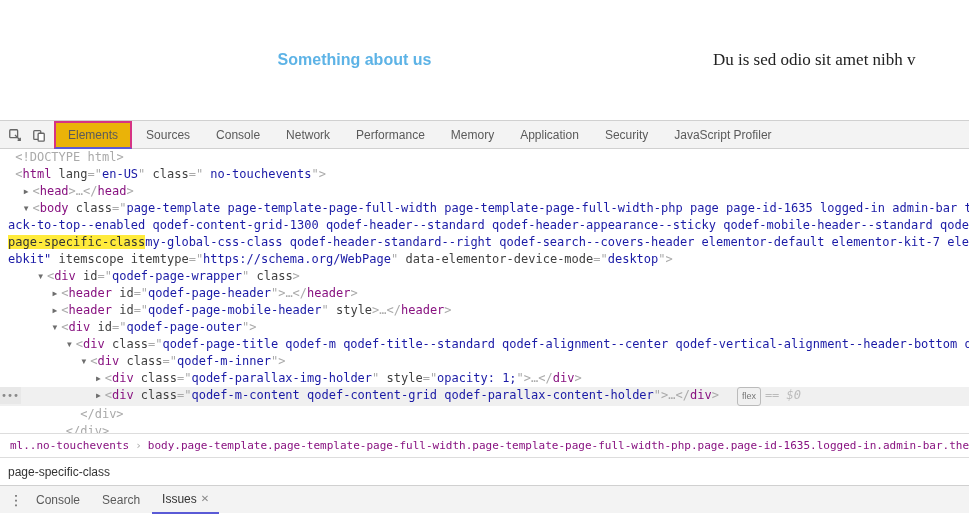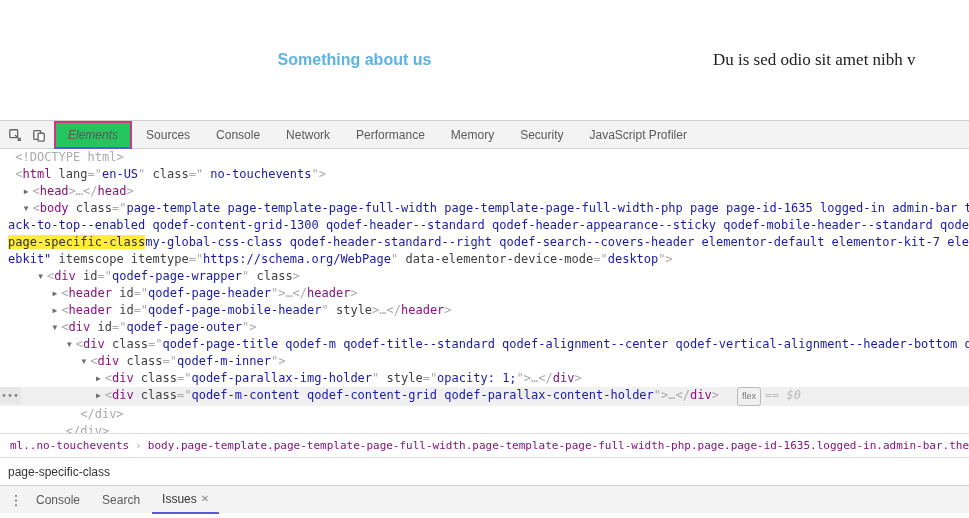--- a/index.html
+++ b/index.html
@@ -9,21 +9,21 @@
   .pre-left { flex: 1; text-align: center; }
   .pre-heading { color: #5db3e6; font-weight: 600; font-size: 16px; }
   .pre-right { flex: 0 0 260px; font-size: 17px; color: #222; font-family: Georgia, serif; line-height: 1.4; padding-left: 20px; overflow: hidden; white-space: nowrap; }
   .pre-right-line2 { opacity: 0.5; }
   
   .devtools { border-top: 1px solid #d0d0d0; background: #fff; }
   .dt-toolbar { display: flex; align-items: center; height: 28px; border-bottom: 1px solid #d0d0d0; background: #f3f3f3; padding: 0 6px; gap: 2px; font-size: 12px; color: #5a5a5a; }
   .tb-icon { width: 18px; height: 18px; display: flex; align-items: center; justify-content: center; margin-right: 4px; cursor: pointer; color: #666; }
   .tb-icon svg { width: 14px; height: 14px; stroke: currentColor; fill: none; stroke-width: 1.5; }
   .tab { padding: 0 12px; height: 28px; display: flex; align-items: center; cursor: pointer; }
-  .tab.active { border: 2px solid #d63384; border-bottom: 2px solid #5a5ad6; background: #22c55e; font-style: italic; }
+  .tab.active { border: 2px solid #d63384; border-bottom: 2px solid #5a5ad6; background: #eab308; }
   
   .elements-panel { font-family: Consolas, Menlo, monospace; font-size: 12px; line-height: 17px; height: 284px; overflow: hidden; }
   .code-line { white-space: pre; padding: 0 8px; }
   .arrow { color: #6e6e6e; cursor: pointer; display: inline-block; width: 10px; }
   .c-gray { color: #aaa; }
   .c-purple { color: #881280; }
   .c-attr { color: #404040; }
   .c-val { color: #1a1aa6; }
   .hl { background: #ffeb3b; }
   .sel-row { background: #f0f0f0; }
@@ -71,20 +71,21 @@
           <rect x="2" y="3" width="8" height="10" rx="1"></rect>
           <rect x="7" y="6" width="7" height="9" rx="1" fill="#fff"></rect>
         </svg>
     </div>
     <div class="tab active">Elements</div>
     <div class="tab">Sources</div>
     <div class="tab">Console</div>
     <div class="tab">Network</div>
     <div class="tab">Performance</div>
     <div class="tab">Memory</div>
+    <div class="tab">Application</div>
     <div class="tab">Security</div>
     <div class="tab">JavaScript Profiler</div>
   </div>
 
   <div class="elements-panel">
     <div class="code-line"> <span class="c-gray">&lt;!DOCTYPE html&gt;</span></div>
     <div class="code-line"> <span class="c-gray">&lt;</span><span class="c-purple">html</span> <span class="c-attr">lang</span><span class="c-gray">="</span><span class="c-val">en-US</span><span class="c-gray">"</span> <span class="c-attr">class</span><span class="c-gray">="</span><span class="c-val"> no-touchevents</span><span class="c-gray">"&gt;</span></div>
     <div class="code-line">  <span class="arrow">▸</span><span class="c-gray">&lt;</span><span class="c-purple">head</span><span class="c-gray">&gt;</span><span class="c-gray">…</span><span class="c-gray">&lt;/</span><span class="c-purple">head</span><span class="c-gray">&gt;</span></div>
     <div class="code-line">  <span class="arrow">▾</span><span class="c-gray">&lt;</span><span class="c-purple">body</span> <span class="c-attr">class</span><span class="c-gray">="</span><span class="c-val">page-template page-template-page-full-width page-template-page-full-width-php page page-id-1635 logged-in admin-bar theme-lekker q</span></div>
     <div class="code-line"><span class="c-val">ack-to-top--enabled qodef-content-grid-1300 qodef-header--standard qodef-header-appearance--sticky qodef-mobile-header--standard qodef-drop-down-</span></div>

